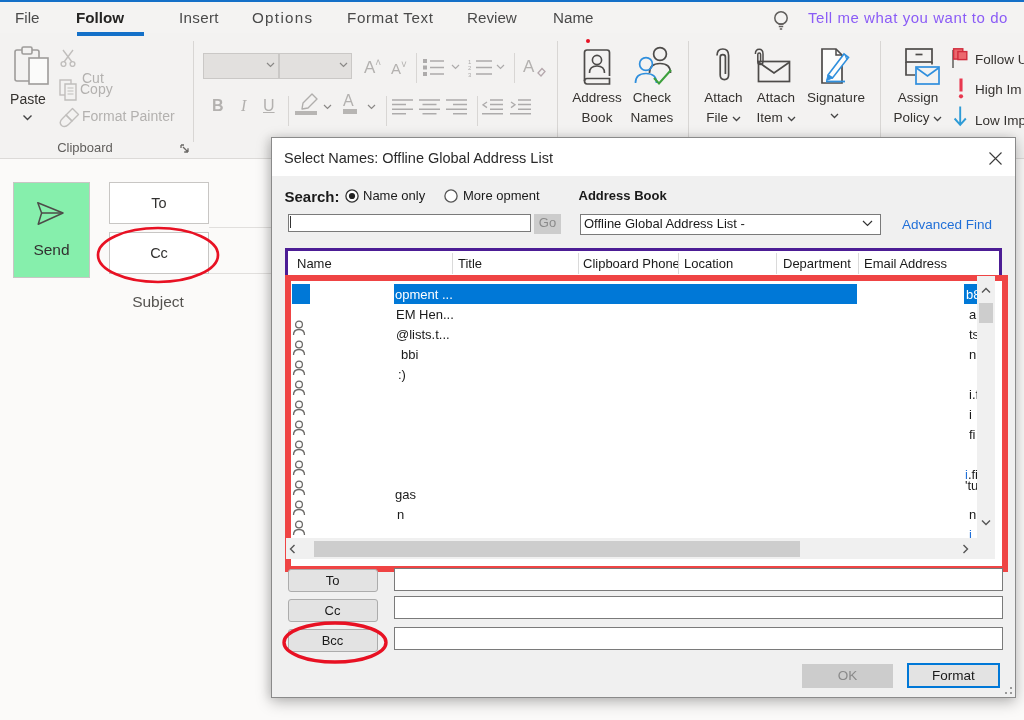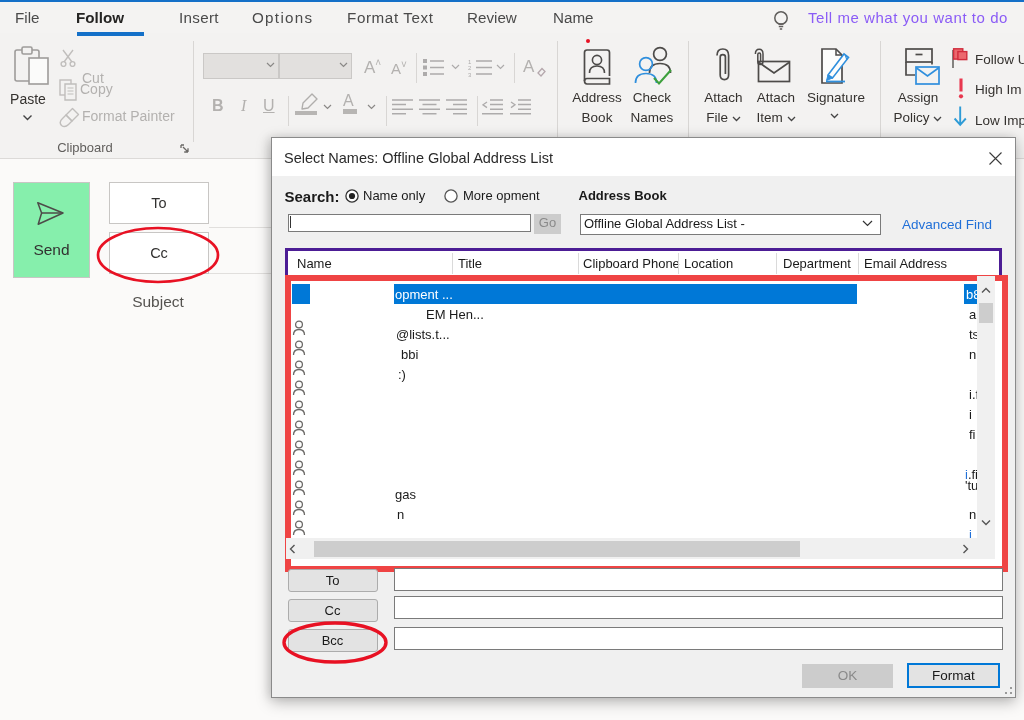--- a/index.html
+++ b/index.html
@@ -306,21 +306,21 @@
   </div>
 
   <div class="abs" style="left:13px;top:137px;width:711px;height:285px;background:#fff;border:6px solid #ef4444;overflow:hidden;">
 
     <div class="abs" style="left:1px;top:3px;width:18px;height:20px;background:#0078d7;"></div>
     <div class="abs" style="left:103px;top:3px;width:463px;height:20px;background:#0078d7;"></div>
     <div class="abs rowtxt" style="left:104px;top:6px;color:#fff;">opment ...</div>
     <div class="abs" style="left:673px;top:3px;width:17px;height:20px;background:#0078d7;"></div>
     <div class="abs rowtxt" style="left:675px;top:6px;color:#fff;">b8</div>
 
-    <div class="abs rowtxt" style="left:105px;top:26px;margin-left:30px;">EM Hen...</div>
+    <div class="abs rowtxt" style="left:105px;top:26px;">EM Hen...</div>
     <div class="abs rowtxt" style="left:105px;top:46px;">@lists.t...</div>
     <div class="abs rowtxt" style="left:110px;top:66px;">bbi</div>
     <div class="abs rowtxt" style="left:107px;top:86px;">:)</div>
     <div class="abs rowtxt" style="left:104px;top:206px;">gas</div>
     <div class="abs rowtxt" style="left:106px;top:226px;">n</div>
 
     <div class="abs rowtxt" style="left:678px;top:26px;">a1</div>
     <div class="abs rowtxt" style="left:678px;top:46px;">ts.</div>
     <div class="abs rowtxt" style="left:678px;top:66px;">ni</div>
     <div class="abs rowtxt" style="left:678px;top:106px;">i.f</div>

